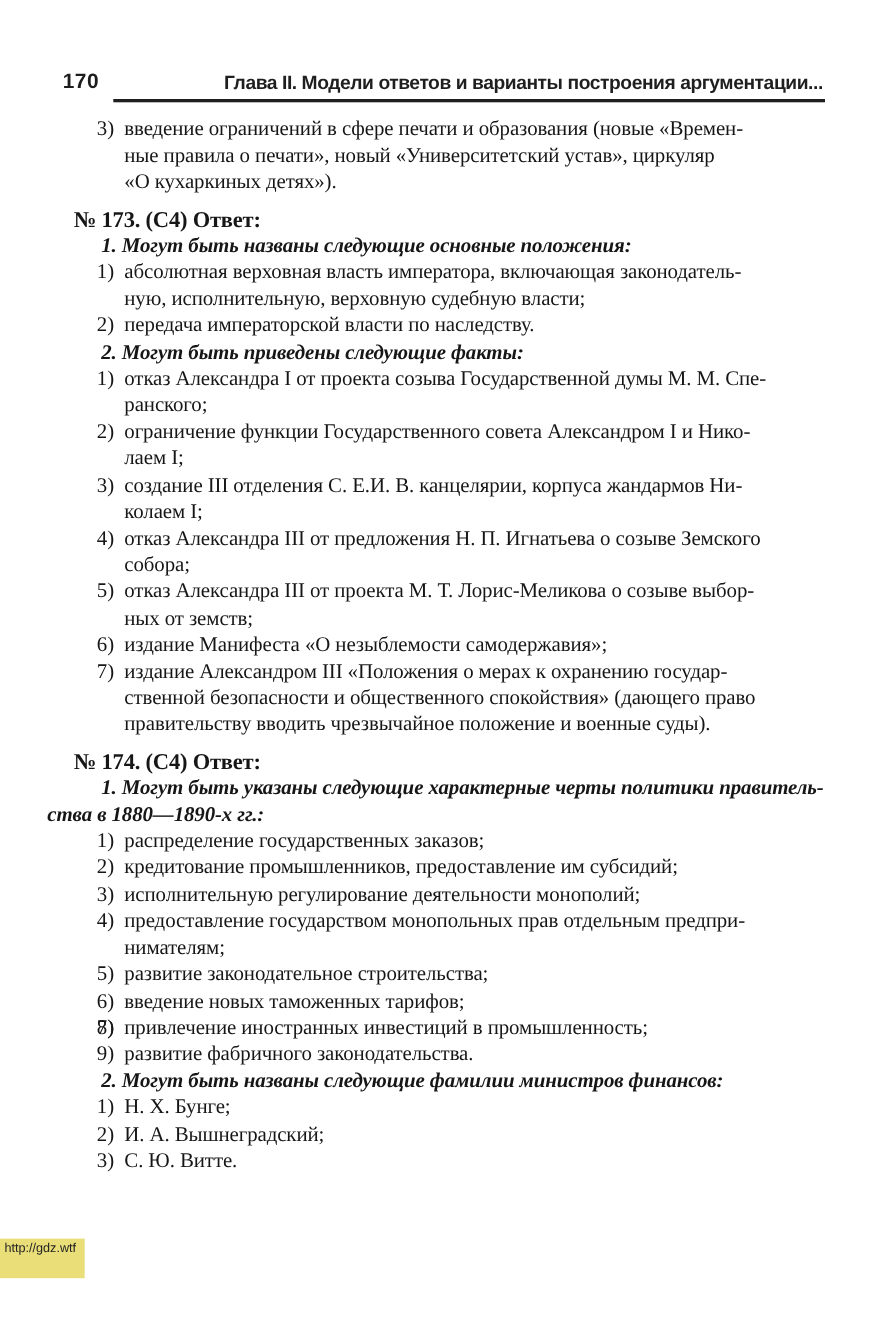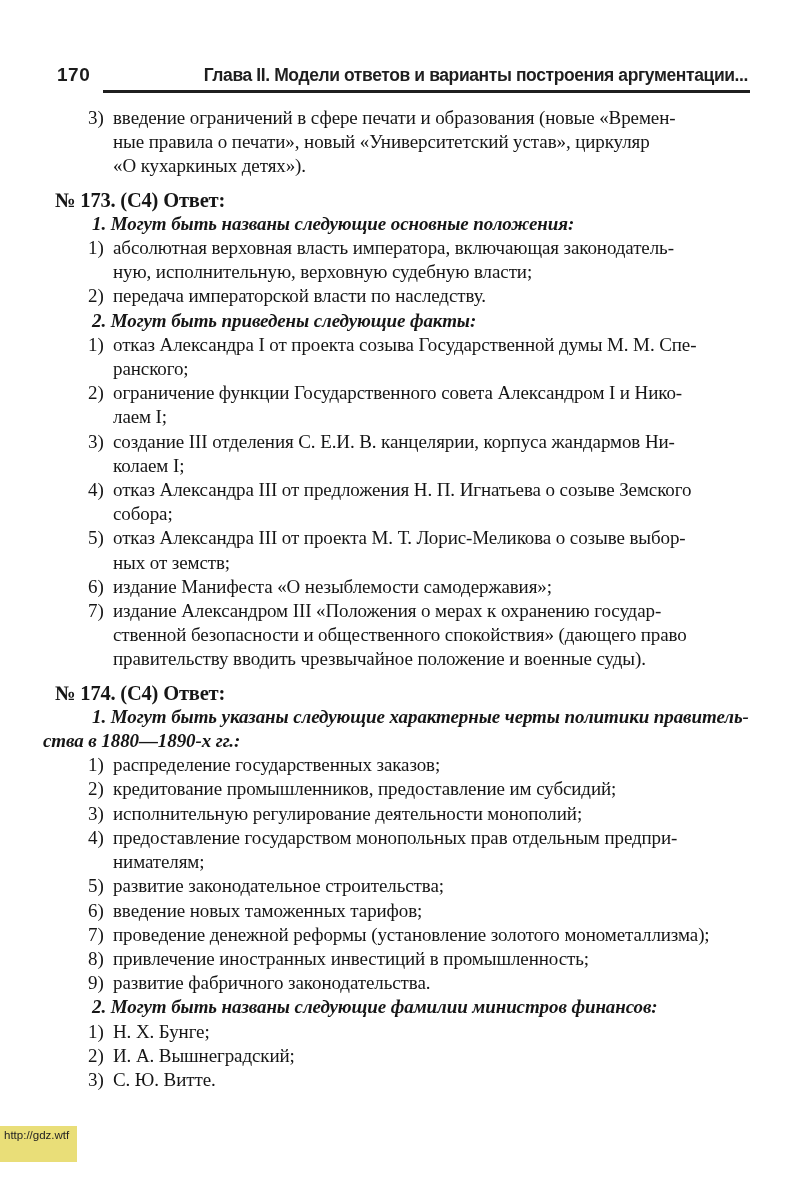--- a/index.html
+++ b/index.html
@@ -28,21 +28,21 @@
     position:absolute; left:103px; top:90px; width:647px; height:3px;
     background:#1f1f1f;
   }
   
   .content {
     position:absolute; left:43px; top:106px; width:710px;
     font-size:19px; line-height:24.2px; letter-spacing:-0.1px;
     font-weight:500;
   }
   .ans-heading {
-    margin:9px 0 0 12px;
+    margin:9px 0 0 24px;
     font-size:20.5px; font-weight:700; letter-spacing:-0.2px;
   }
   .part-heading {
     margin-left:49px;
     font-style:italic; font-weight:600;
   }
   .part-heading.hanging {
     margin-left:0; text-indent:49px; white-space:pre-line;
   }
   .item { position:relative; padding-left:70px; }
@@ -155,21 +155,20 @@
     <div class="item">
       <span class="num">5)</span>
       <span class="item-text">развитие законодательное строительства;</span>
     </div>
     <div class="item">
       <span class="num">6)</span>
       <span class="item-text">введение новых таможенных тарифов;</span>
     </div>
     <div class="item">
       <span class="num">7)</span>
-      <span class="item-text">проведение денежной реформы (установление золотого монометаллизма);</span>
     </div>
     <div class="item">
       <span class="num">8)</span>
       <span class="item-text">привлечение иностранных инвестиций в промышленность;</span>
     </div>
     <div class="item">
       <span class="num">9)</span>
       <span class="item-text">развитие фабричного законодательства.</span>
     </div>
 

